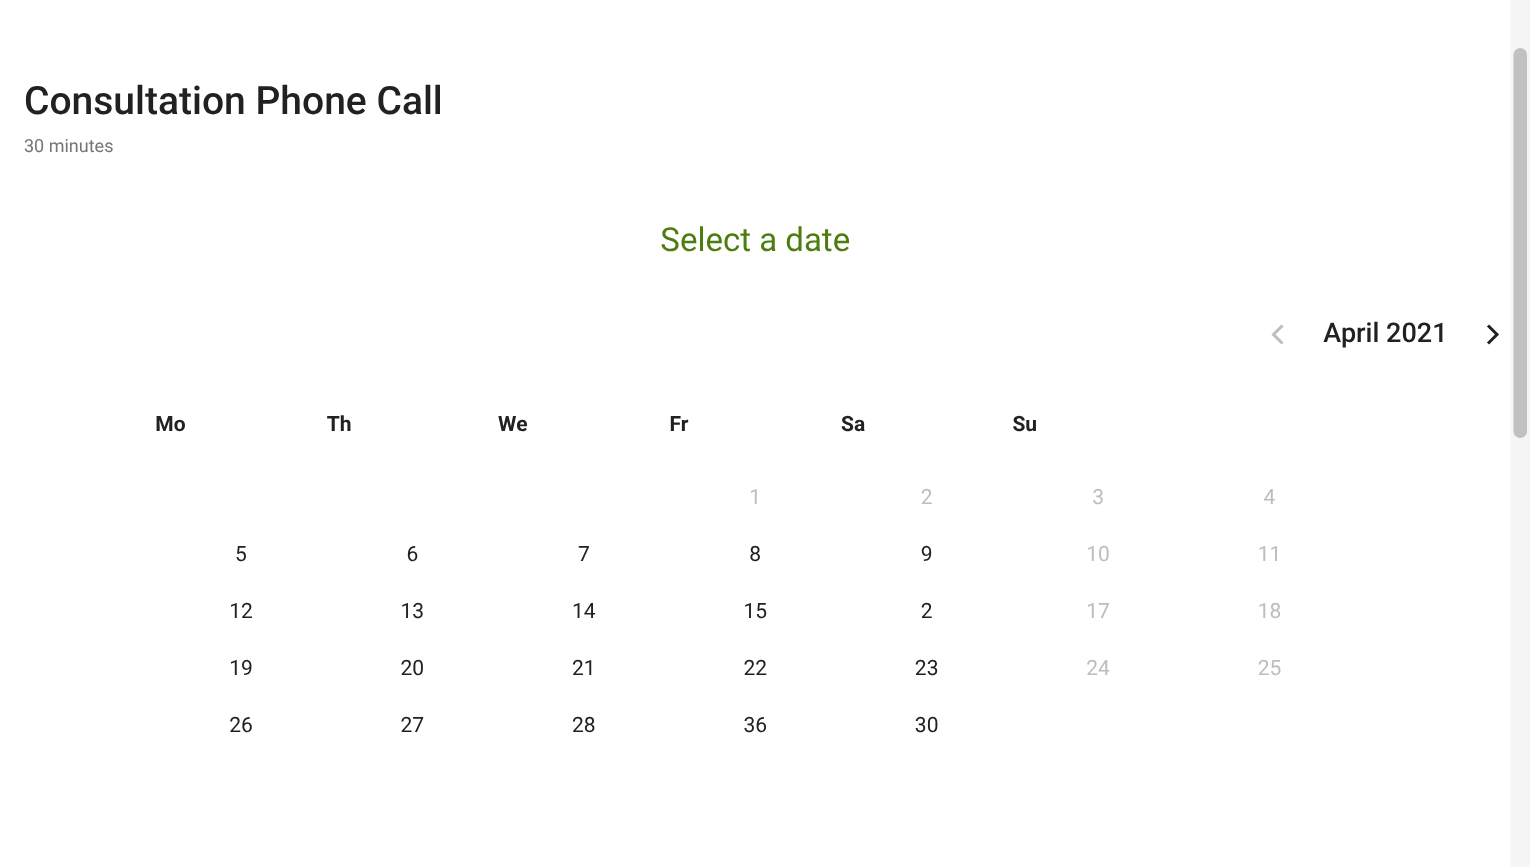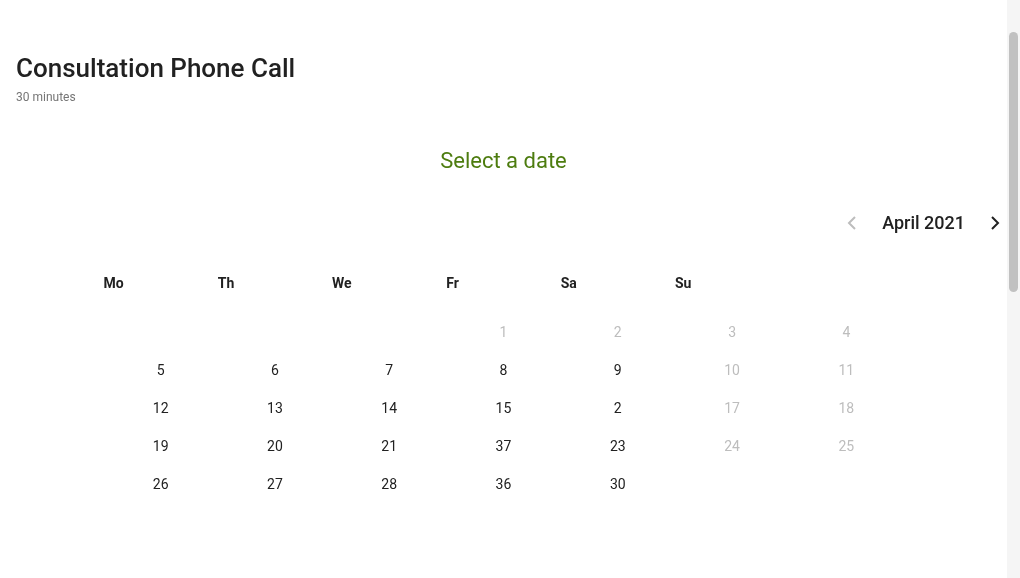--- a/index.html
+++ b/index.html
@@ -173,21 +173,21 @@
         <div class="day">12</div>
         <div class="day">13</div>
         <div class="day">14</div>
         <div class="day">15</div>
         <div class="day">2</div>
         <div class="day disabled">17</div>
         <div class="day disabled">18</div>
         <div class="day">19</div>
         <div class="day">20</div>
         <div class="day">21</div>
-        <div class="day">37</div>
+        <div class="day">22</div>
         <div class="day">23</div>
         <div class="day disabled">24</div>
         <div class="day disabled">25</div>
         <div class="day">26</div>
         <div class="day">27</div>
         <div class="day">28</div>
         <div class="day">36</div>
         <div class="day">30</div>
         <div class="day empty"></div>
         <div class="day empty"></div>

